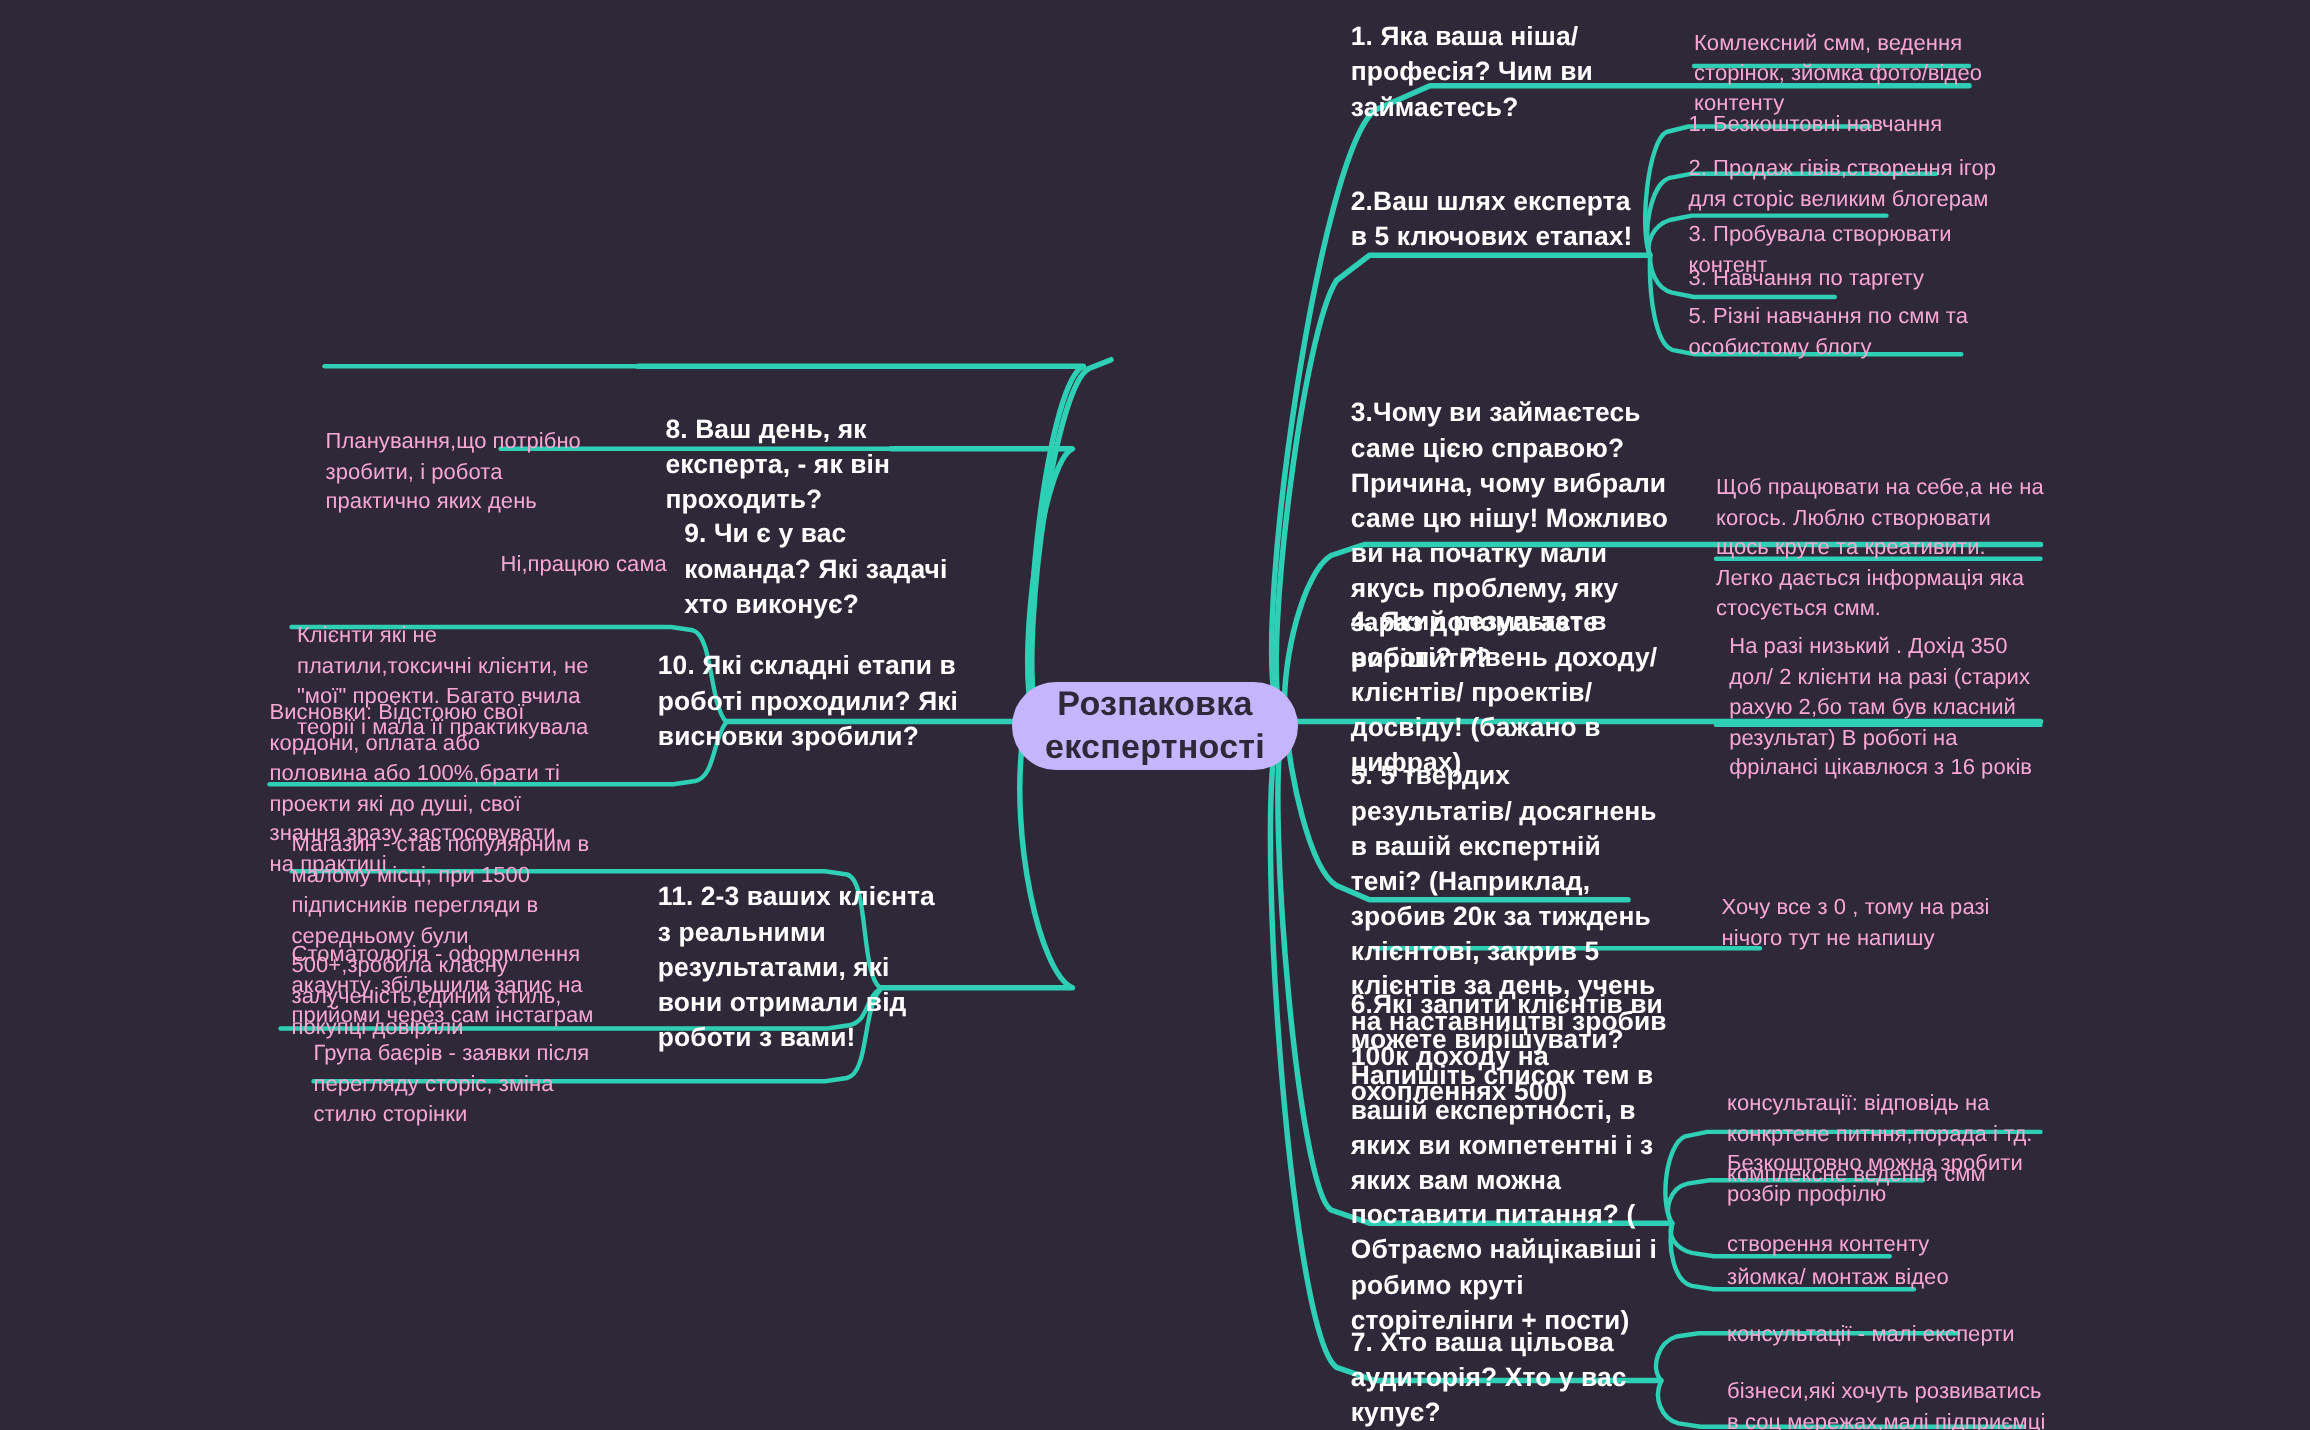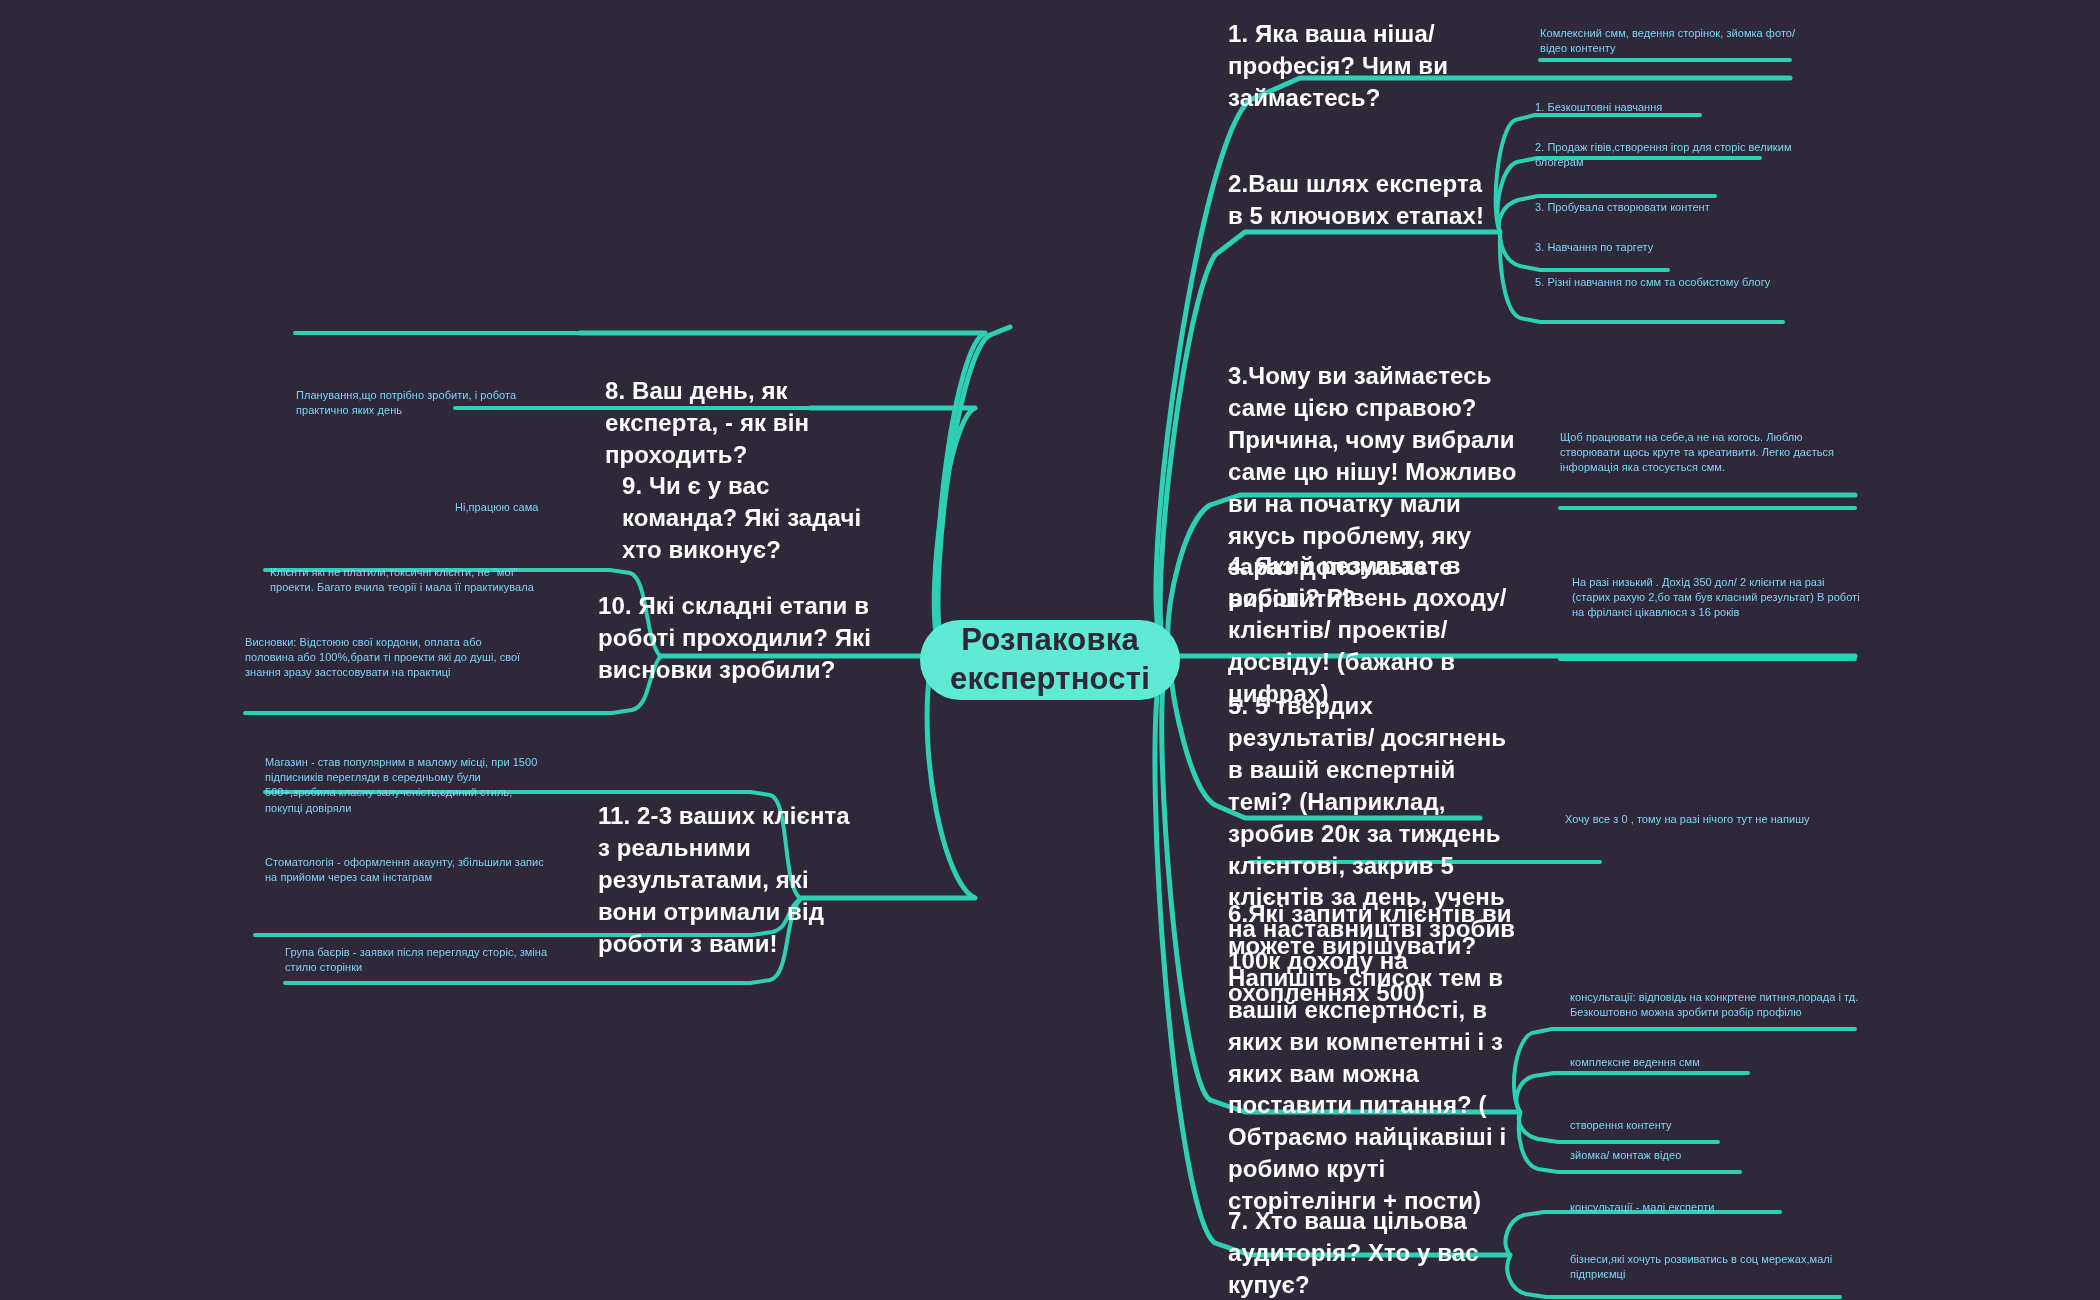--- a/index.html
+++ b/index.html
@@ -10,21 +10,21 @@
     overflow:hidden;
     position:relative;
   }
   #canvas{position:absolute;inset:0;width:2100px;height:1300px;}
   svg.links{position:absolute;left:0;top:0;width:2100px;height:1300px;pointer-events:none;}
 
   .node{position:absolute;box-sizing:border-box;}
 
   
   .central{
-    background:#5eead4;
+    background:#c4b5fd;
     color:#2e2838;
     border-radius:60px;
     display:flex;align-items:center;justify-content:center;
     text-align:center;
     font-weight:700;
     font-size:31px;
     line-height:1.25;
     letter-spacing:.2px;
     padding:10px 26px;
     z-index:5;
@@ -35,23 +35,23 @@
     color:#ffffff;
     font-weight:700;
     font-size:24px;
     line-height:1.33;
     letter-spacing:.1px;
     z-index:4;
   }
 
   
   .lvl2{
-    color:#7dd3fc;
+    color:#f9a8d4;
     font-weight:400;
-    font-size:11px;
+    font-size:20px;
     line-height:1.38;
     letter-spacing:.05px;
     z-index:4;
   }
 </style>
 </head>
 <body>
 
 <div id="canvas">
 

